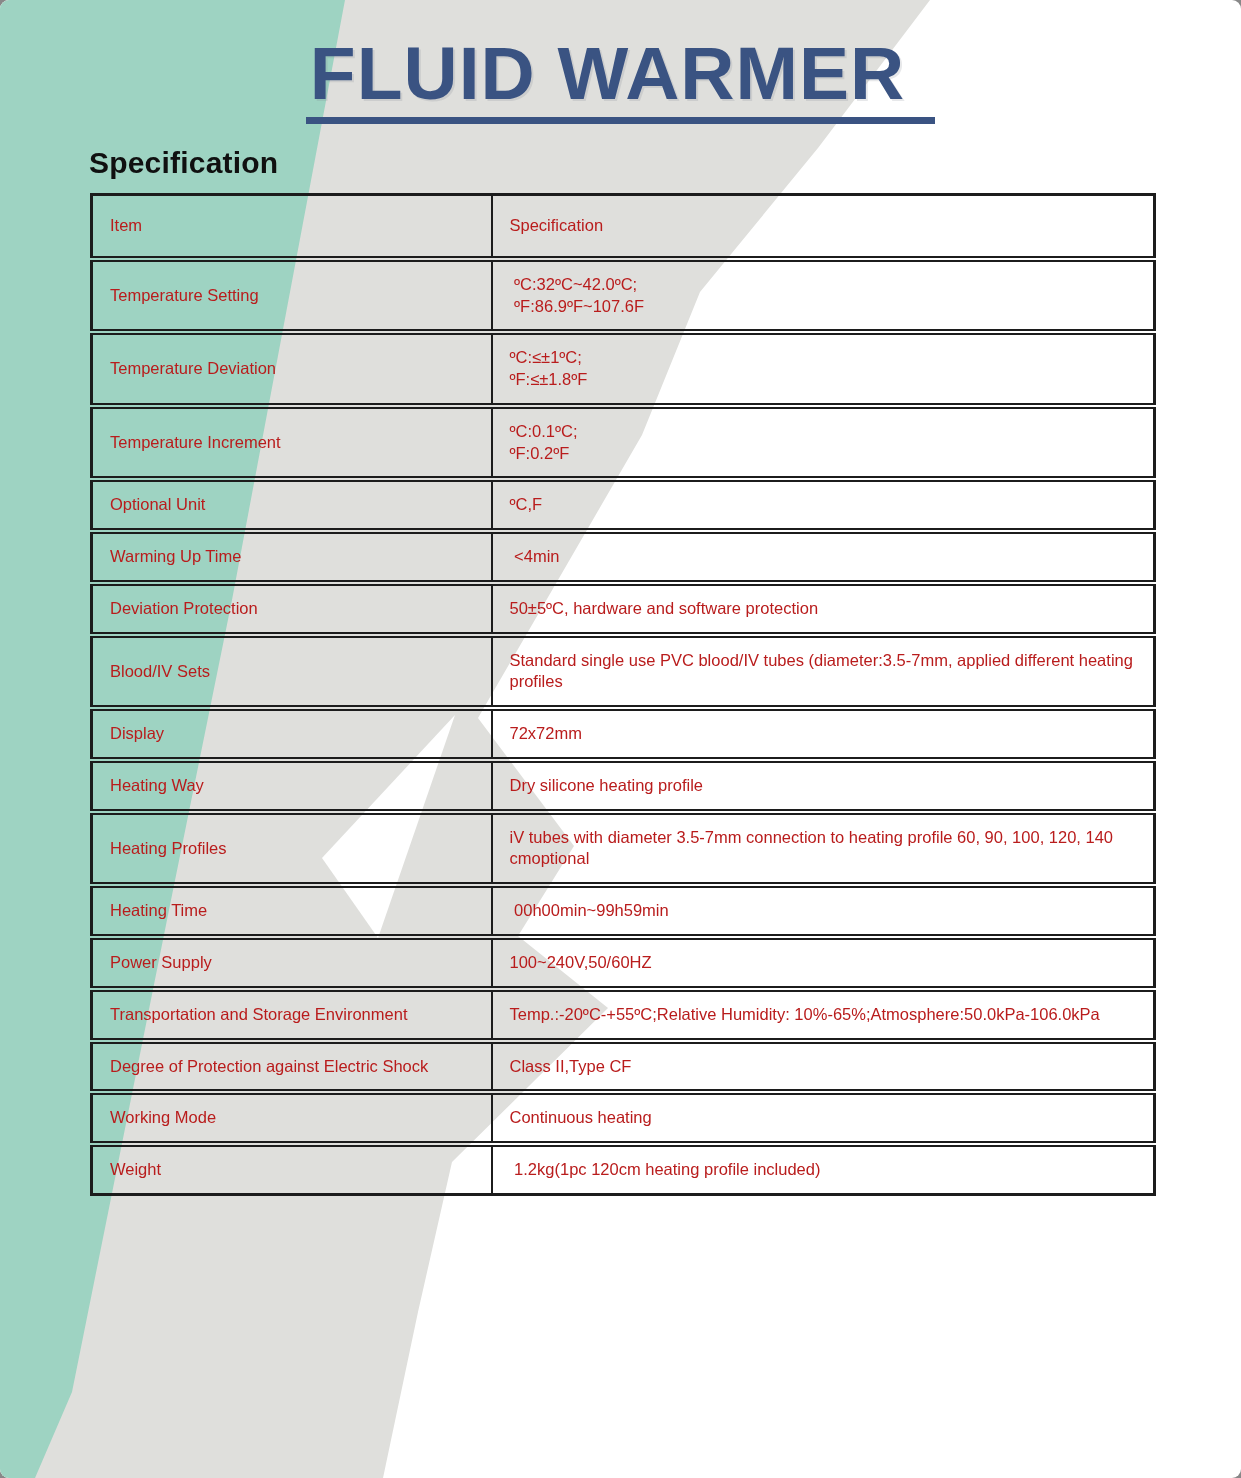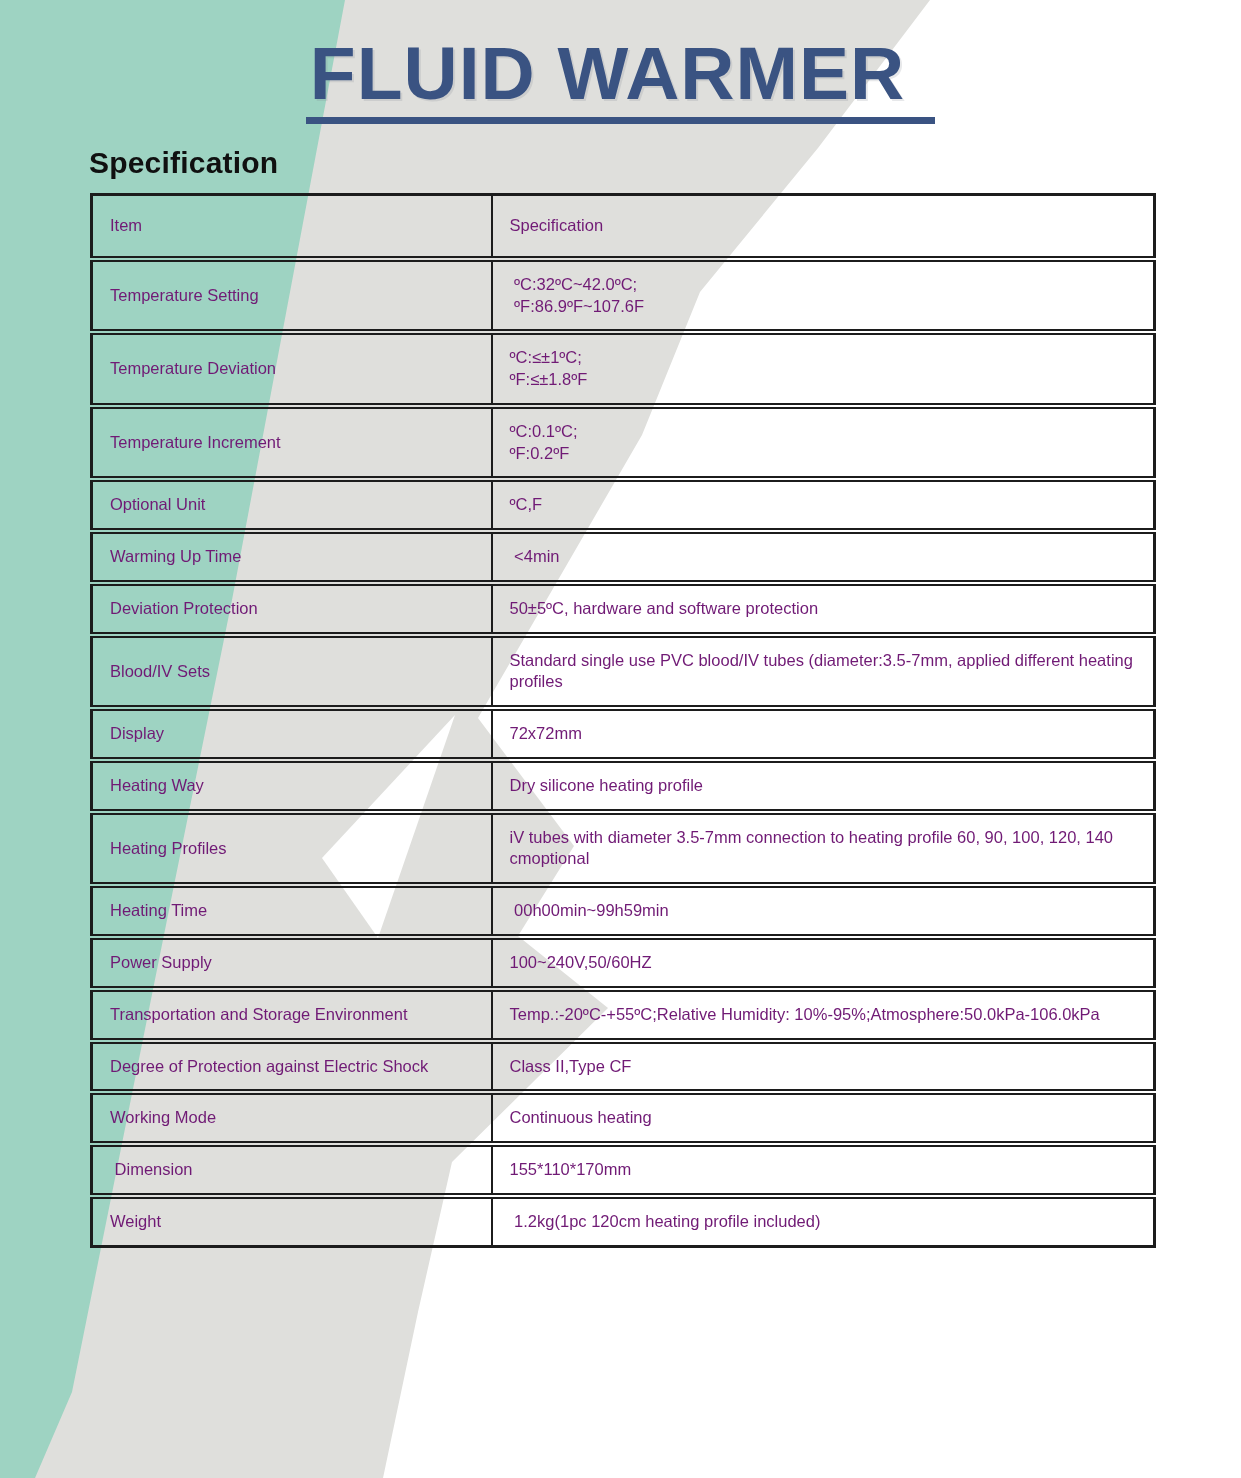--- a/index.html
+++ b/index.html
@@ -4,20 +4,21 @@
 <style>
   html,body{margin:0;padding:0;background:#888;}
   .page{
     position:relative;
     width:1241px;height:1478px;
     margin:0 auto;
     background:#ffffff;
     overflow:hidden;
     font-family:"Liberation Sans", sans-serif;
     color:#1e1e1e;
+    border-radius:9px;
   }
   
   .shape{position:absolute;inset:0;pointer-events:none;}
   .shape-gray{
     background:var(--accent-gray,#dfdfdc);
     clip-path:polygon(0px 0px, 930px 0px, 818px 148px, 700px 292px, 642px 435px,
                       478px 718px, 574px 846px, 518px 936px, 608px 1008px,
                       452px 1162px, 418px 1312px, 383px 1478px, 0px 1478px);
   }
   .shape-white-notch{
@@ -63,21 +64,21 @@
   col.c-spec{width:663px;}
   .spec-table th,.spec-table td{
     border:2px solid #1c1c1c;
     border-bottom:6px double #1c1c1c;
     padding:12px 16px 12px 17px;
     font-size:16.5px;
     line-height:1.32;
     font-weight:normal;
     text-align:left;
     vertical-align:middle;
-    color:#701a75;
+    color:#b91c1c;
     white-space:pre-wrap;
     overflow:hidden;
   }
   .spec-table thead th{
     padding-top:19px;padding-bottom:19px;
   }
   
   .spec-table tbody tr:nth-child(12) td{
     border-top:5px solid #141414;
   }
@@ -160,33 +161,29 @@
           <tr>
             <td>Heating Time</td>
             <td> 00h00min~99h59min</td>
           </tr>
           <tr>
             <td>Power Supply</td>
             <td>100~240V,50/60HZ</td>
           </tr>
           <tr>
             <td>Transportation and Storage Environment</td>
-            <td>Temp.:-20ºC-+55ºC;Relative Humidity: 10%-95%;Atmosphere:50.0kPa-106.0kPa</td>
+            <td>Temp.:-20ºC-+55ºC;Relative Humidity: 10%-65%;Atmosphere:50.0kPa-106.0kPa</td>
           </tr>
           <tr>
             <td>Degree of Protection against Electric Shock</td>
             <td>Class II,Type CF</td>
           </tr>
           <tr>
             <td>Working Mode</td>
             <td>Continuous heating</td>
-          </tr>
-          <tr>
-            <td> Dimension</td>
-            <td>155*110*170mm</td>
           </tr>
           <tr>
             <td>Weight</td>
             <td> 1.2kg(1pc 120cm heating profile included)</td>
           </tr>
         </tbody>
     </table>
   </div>
 </div>
 

